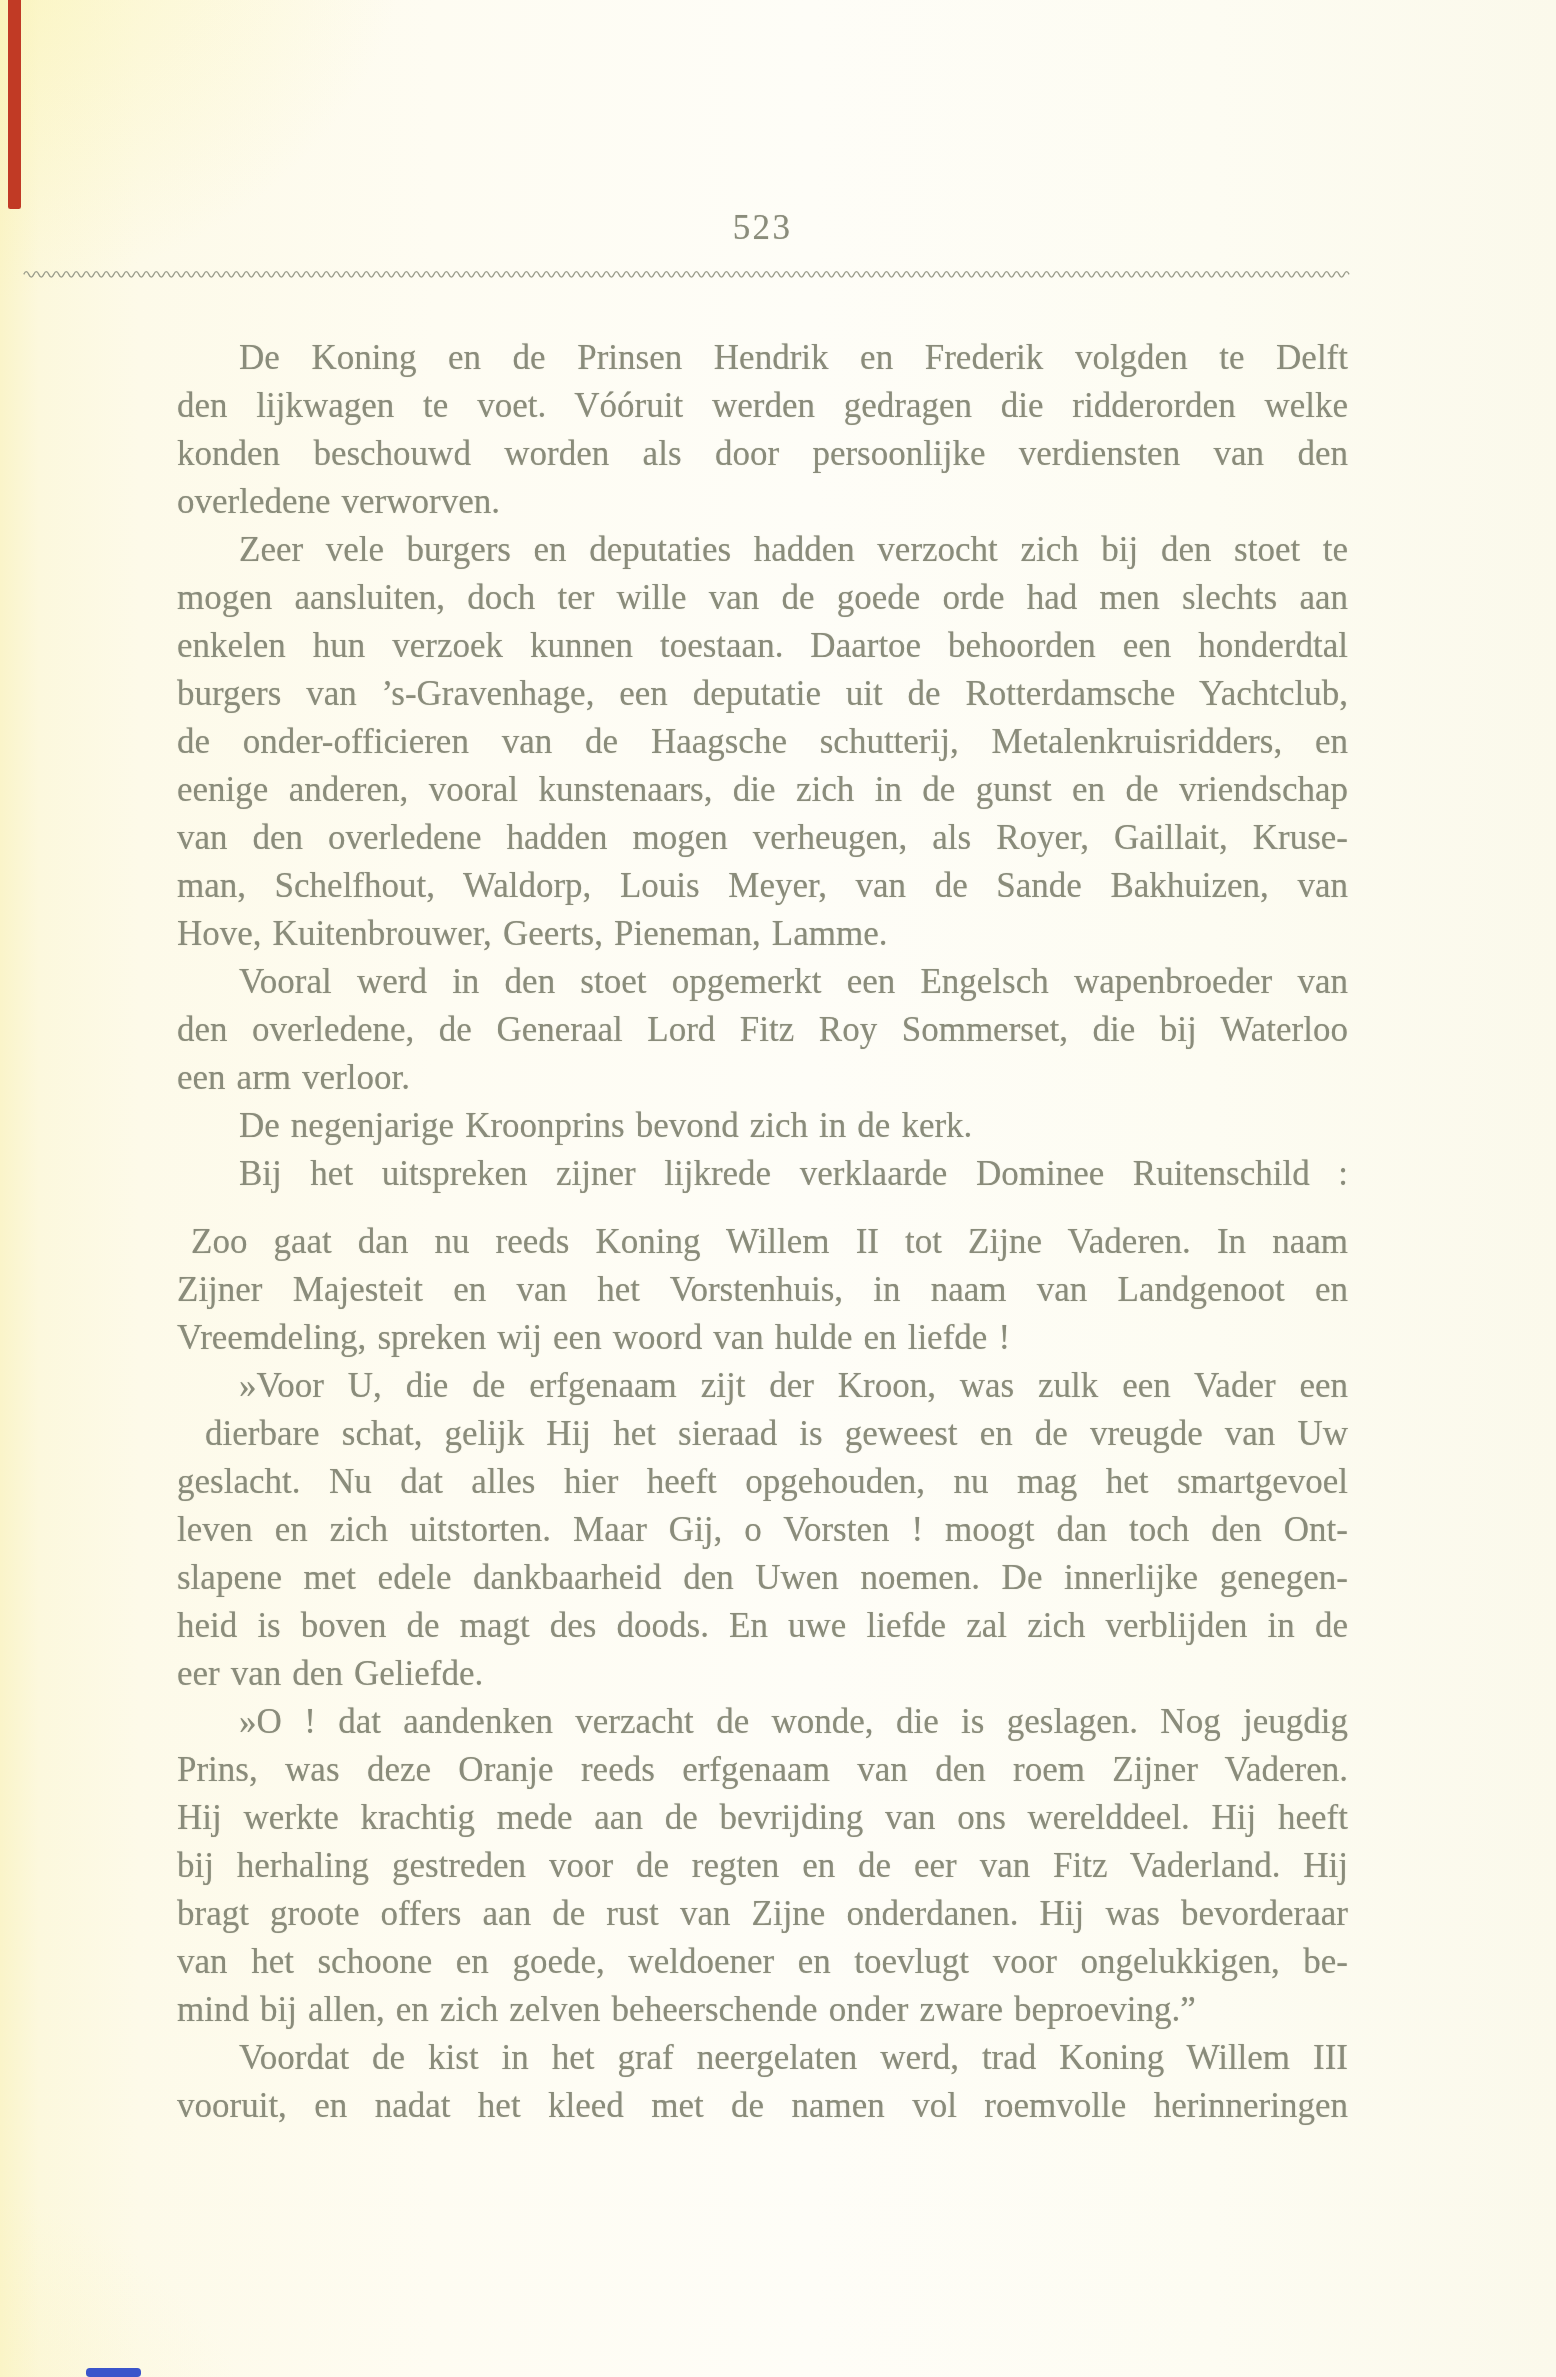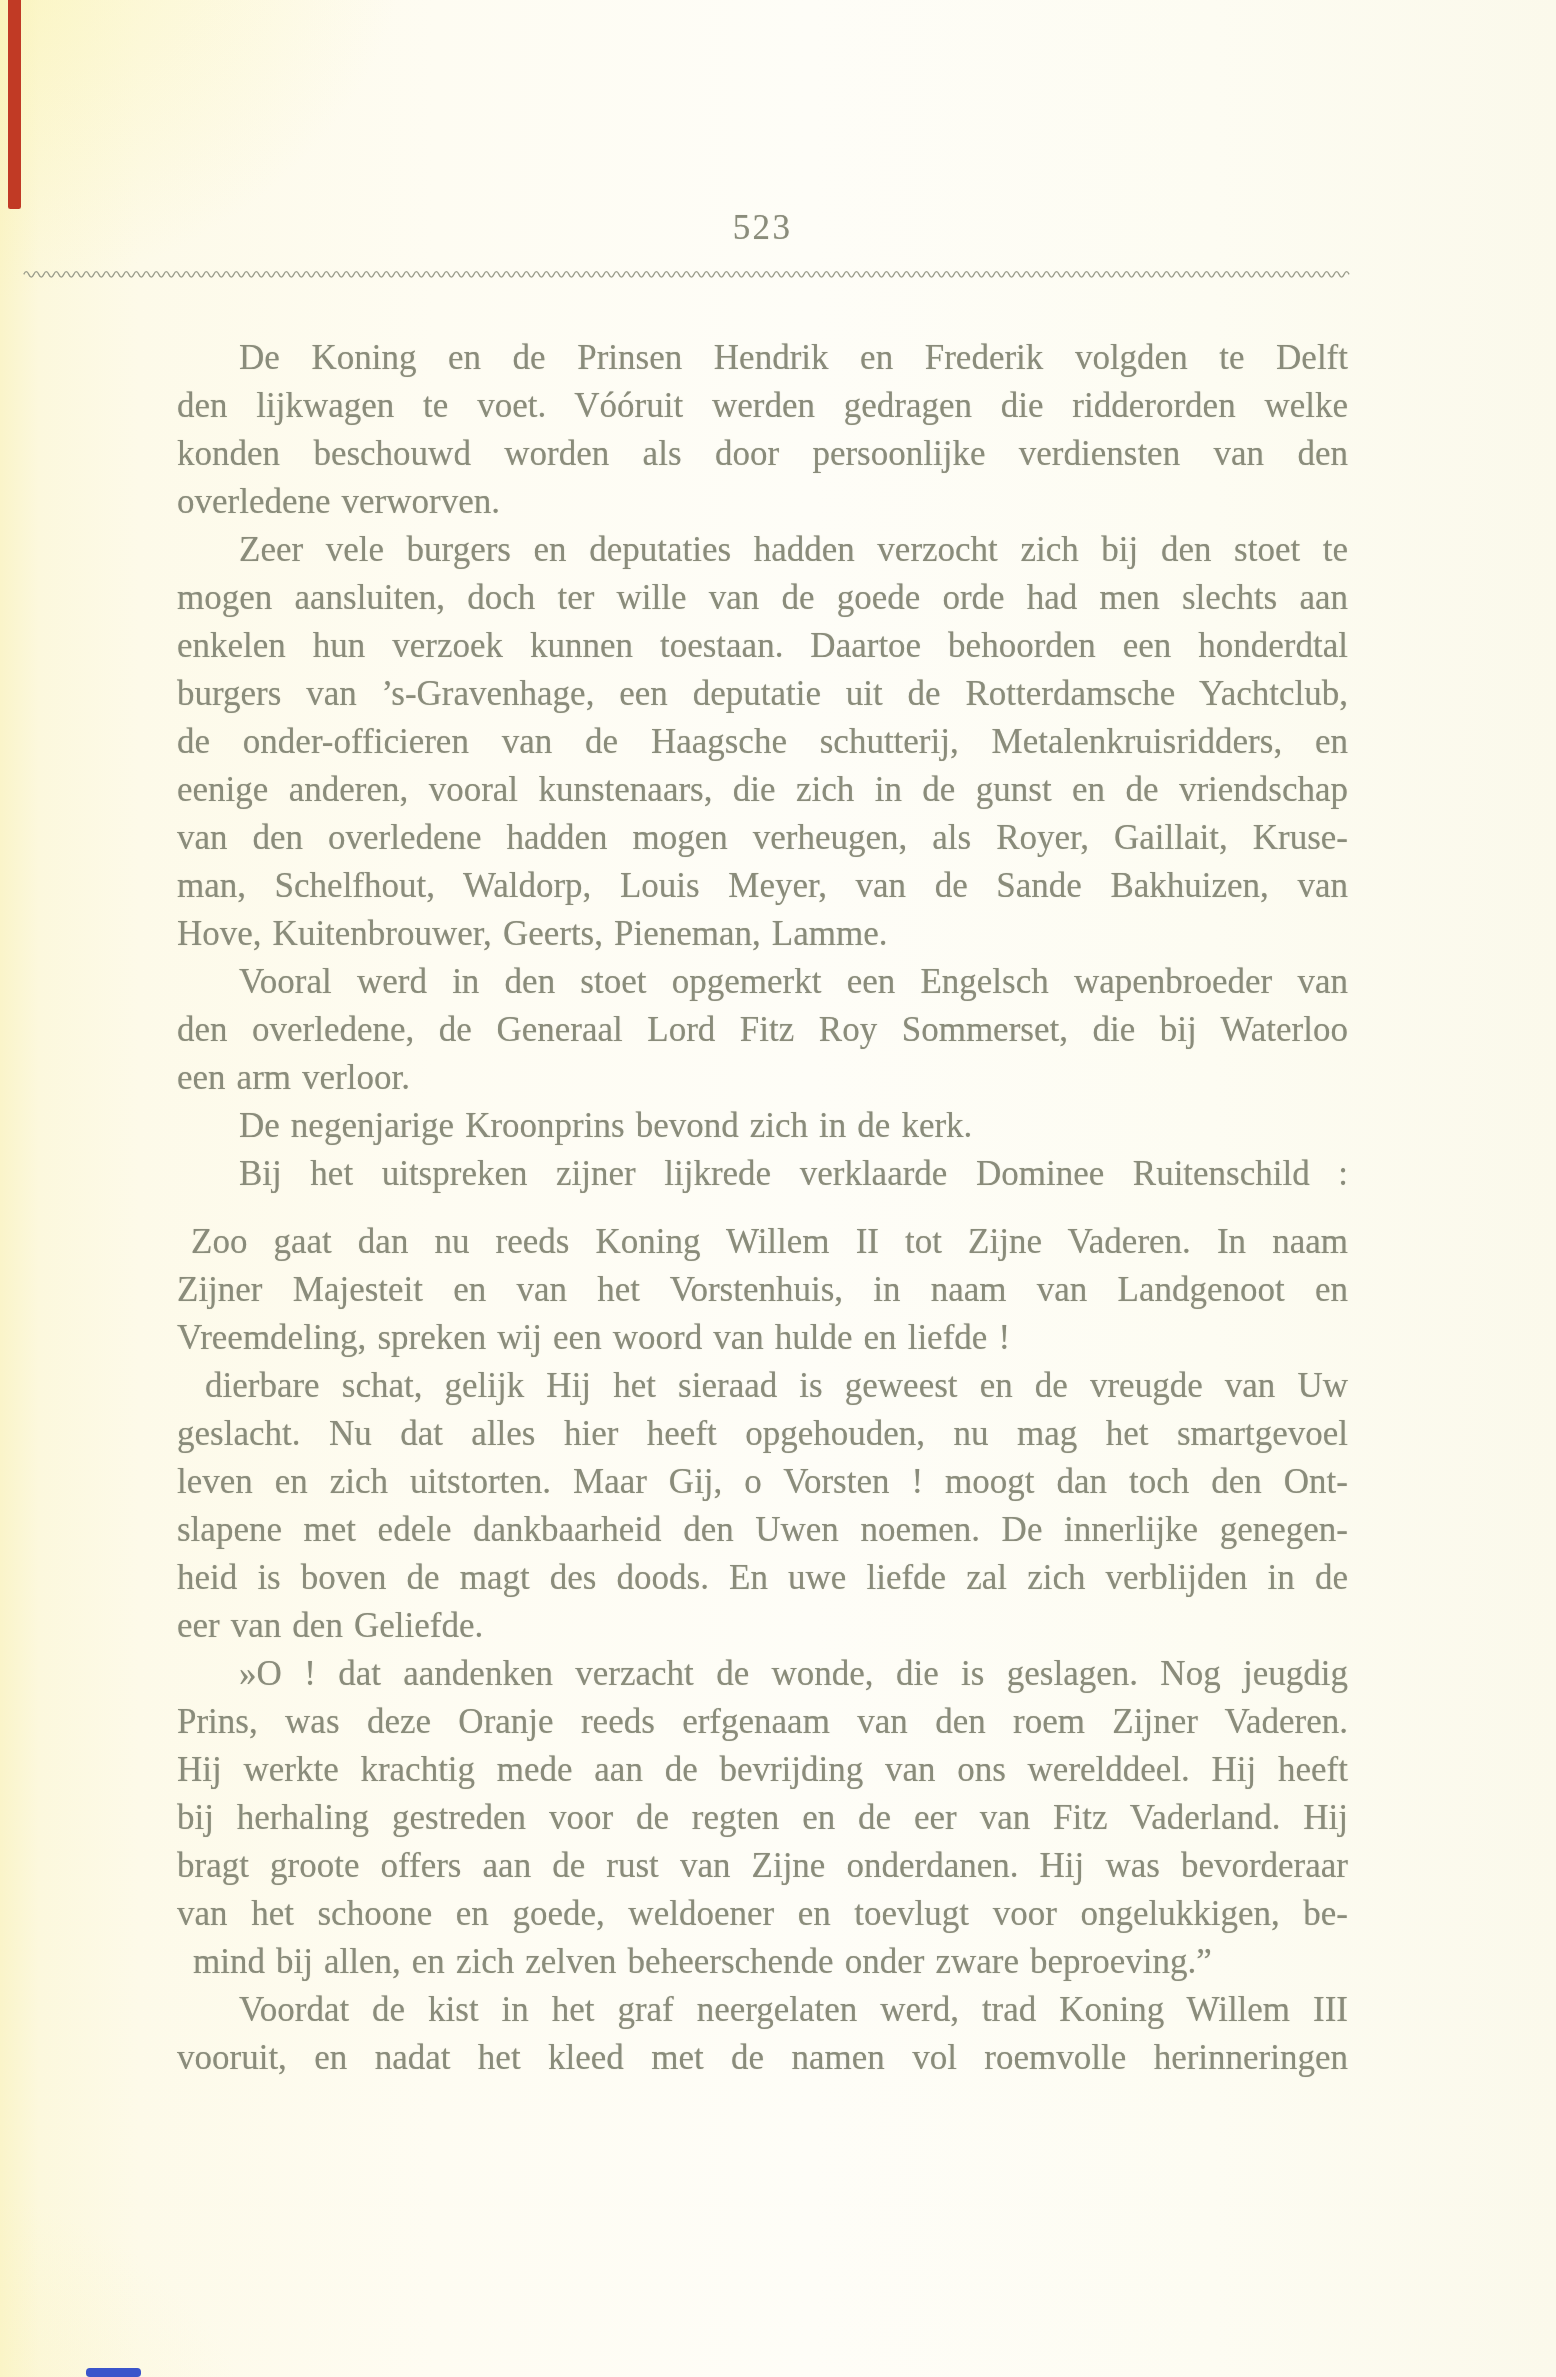--- a/index.html
+++ b/index.html
@@ -101,33 +101,34 @@
       <div class="line" style="padding-left: 0px;">man, Schelfhout, Waldorp, Louis Meyer, van de Sande Bakhuizen, van</div>
       <div class="line end" style="padding-left: 0px;">Hove, Kuitenbrouwer, Geerts, Pieneman, Lamme.</div>
       <div class="line" style="padding-left: 62px;">Vooral werd in den stoet opgemerkt een Engelsch wapenbroeder van</div>
       <div class="line" style="padding-left: 0px;">den overledene, de Generaal Lord Fitz Roy Sommerset, die bij Waterloo</div>
       <div class="line end" style="padding-left: 0px;">een arm verloor.</div>
       <div class="line end" style="padding-left: 62px;">De negenjarige Kroonprins bevond zich in de kerk.</div>
       <div class="line" style="padding-left: 62px;">Bij het uitspreken zijner lijkrede verklaarde Dominee Ruitenschild :</div>
       <div class="line" style="padding-left: 14px; margin-top: 20px;">Zoo gaat dan nu reeds Koning Willem II tot Zijne Vaderen. In naam</div>
       <div class="line" style="padding-left: 0px;">Zijner Majesteit en van het Vorstenhuis, in naam van Landgenoot en</div>
       <div class="line end" style="padding-left: 0px;">Vreemdeling, spreken wij een woord van hulde en liefde !</div>
+      <div class="line" style="padding-left: 62px;">»Voor U, die de erfgenaam zijt der Kroon, was zulk een Vader een</div>
       <div class="line" style="padding-left: 0px; margin-left: 28px;">dierbare schat, gelijk Hij het sieraad is geweest en de vreugde van Uw</div>
       <div class="line" style="padding-left: 0px;">geslacht. Nu dat alles hier heeft opgehouden, nu mag het smartgevoel</div>
       <div class="line" style="padding-left: 0px;">leven en zich uitstorten. Maar Gij, o Vorsten ! moogt dan toch den Ont-</div>
       <div class="line" style="padding-left: 0px;">slapene met edele dankbaarheid den Uwen noemen. De innerlijke genegen-</div>
       <div class="line" style="padding-left: 0px;">heid is boven de magt des doods. En uwe liefde zal zich verblijden in de</div>
       <div class="line end" style="padding-left: 0px;">eer van den Geliefde.</div>
       <div class="line" style="padding-left: 62px;">»O ! dat aandenken verzacht de wonde, die is geslagen. Nog jeugdig</div>
       <div class="line" style="padding-left: 0px;">Prins, was deze Oranje reeds erfgenaam van den roem Zijner Vaderen.</div>
       <div class="line" style="padding-left: 0px;">Hij werkte krachtig mede aan de bevrijding van ons werelddeel. Hij heeft</div>
       <div class="line" style="padding-left: 0px;">bij herhaling gestreden voor de regten en de eer van Fitz Vaderland. Hij</div>
       <div class="line" style="padding-left: 0px;">bragt groote offers aan de rust van Zijne onderdanen. Hij was bevorderaar</div>
       <div class="line" style="padding-left: 0px;">van het schoone en goede, weldoener en toevlugt voor ongelukkigen, be-</div>
-      <div class="line end" style="padding-left: 0px; margin-left: 16px;">mind bij allen, en zich zelven beheerschende onder zware beproeving.”</div>
+      <div class="line end" style="padding-left: 0px;">mind bij allen, en zich zelven beheerschende onder zware beproeving.”</div>
       <div class="line" style="padding-left: 62px;">Voordat de kist in het graf neergelaten werd, trad Koning Willem III</div>
       <div class="line" style="padding-left: 0px;">vooruit, en nadat het kleed met de namen vol roemvolle herinneringen</div>
     </div>
 
   <div class="blue-mark" style="background: rgb(59, 85, 203);"></div>
 
 </div>
 
 
 </body></html>

